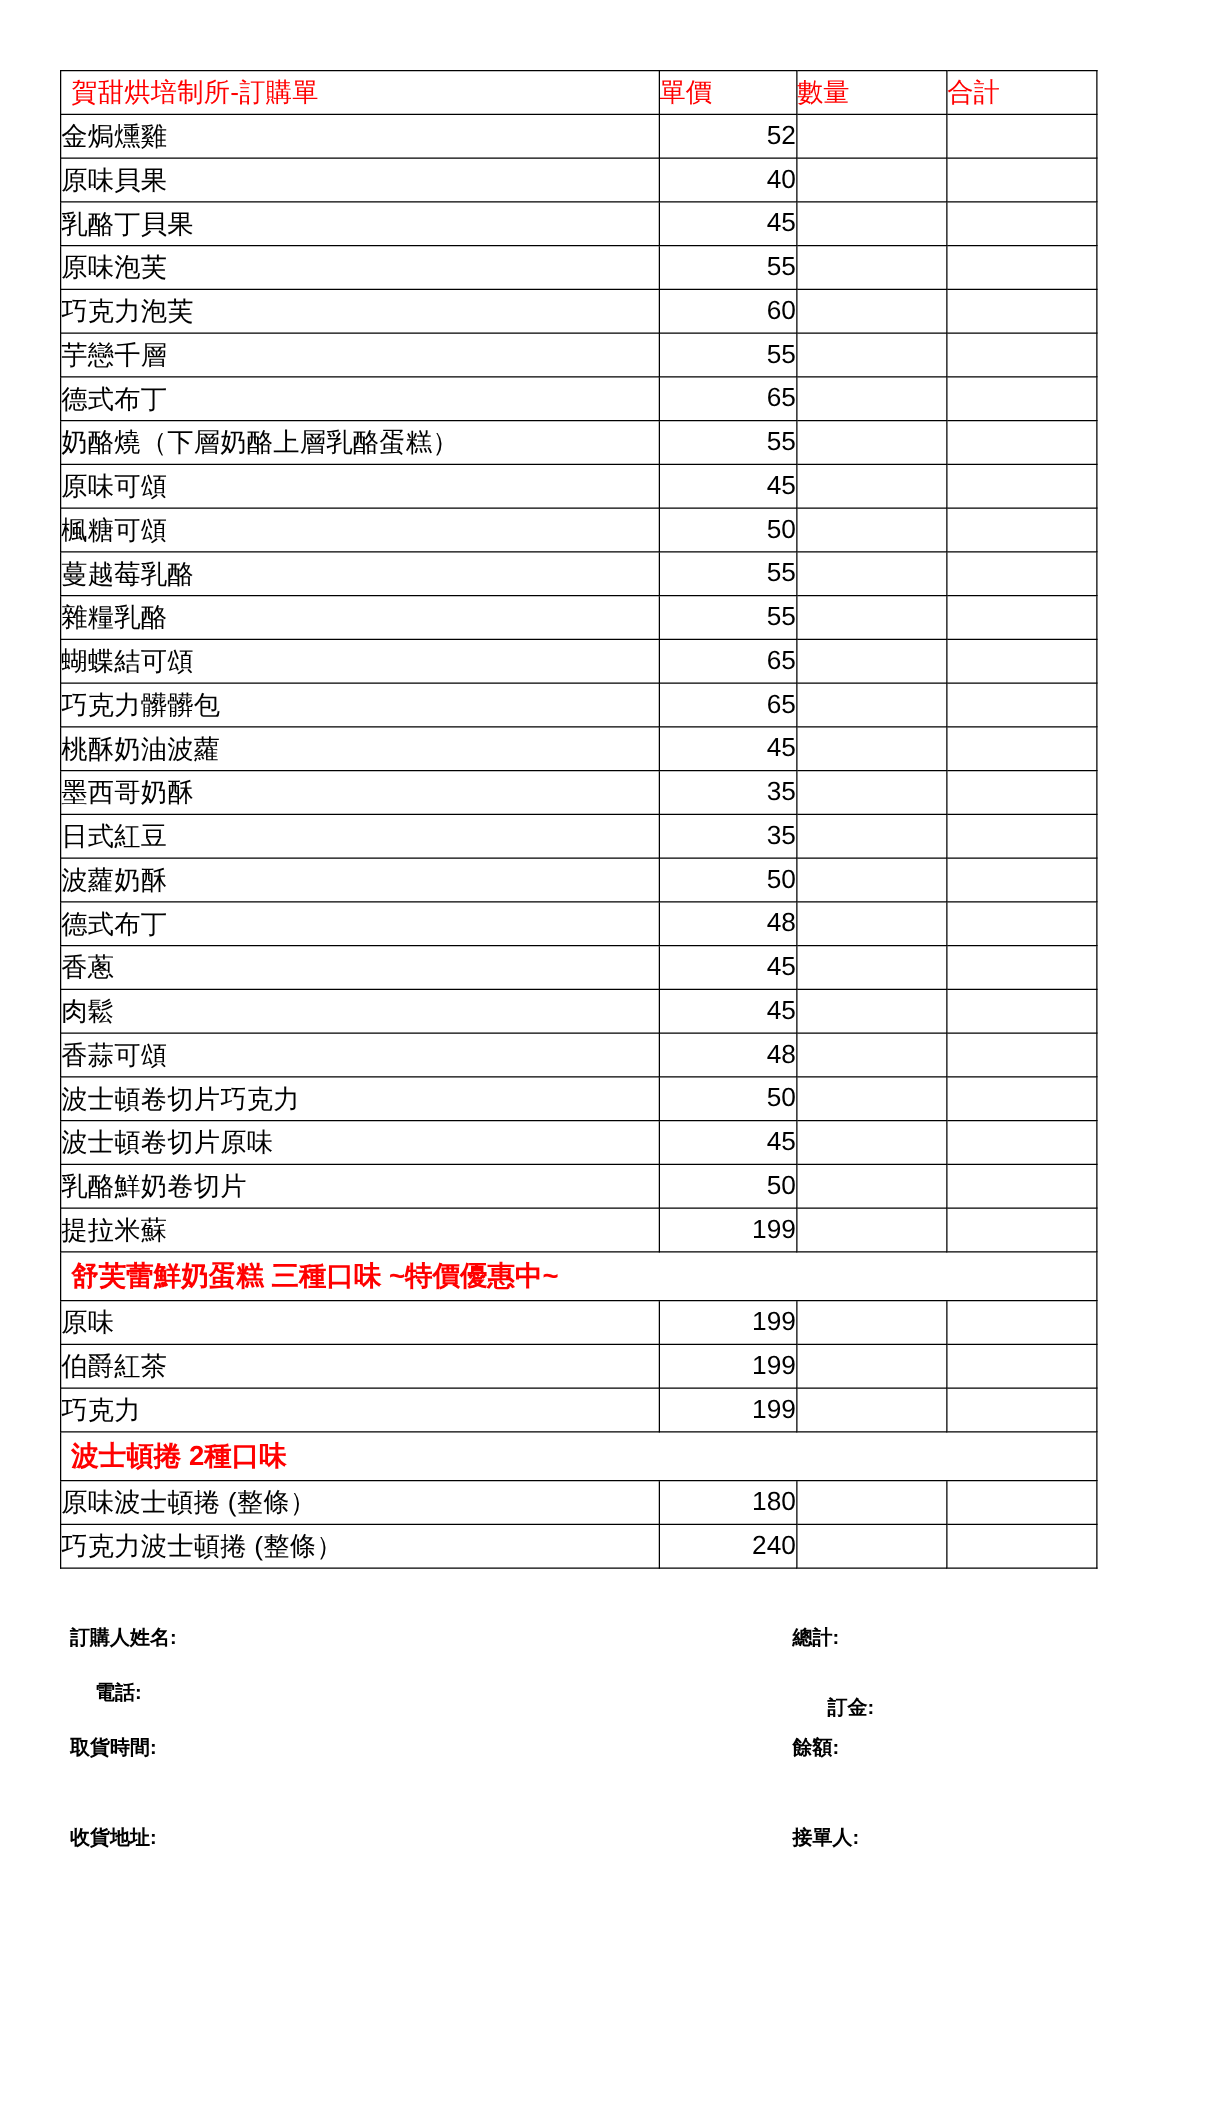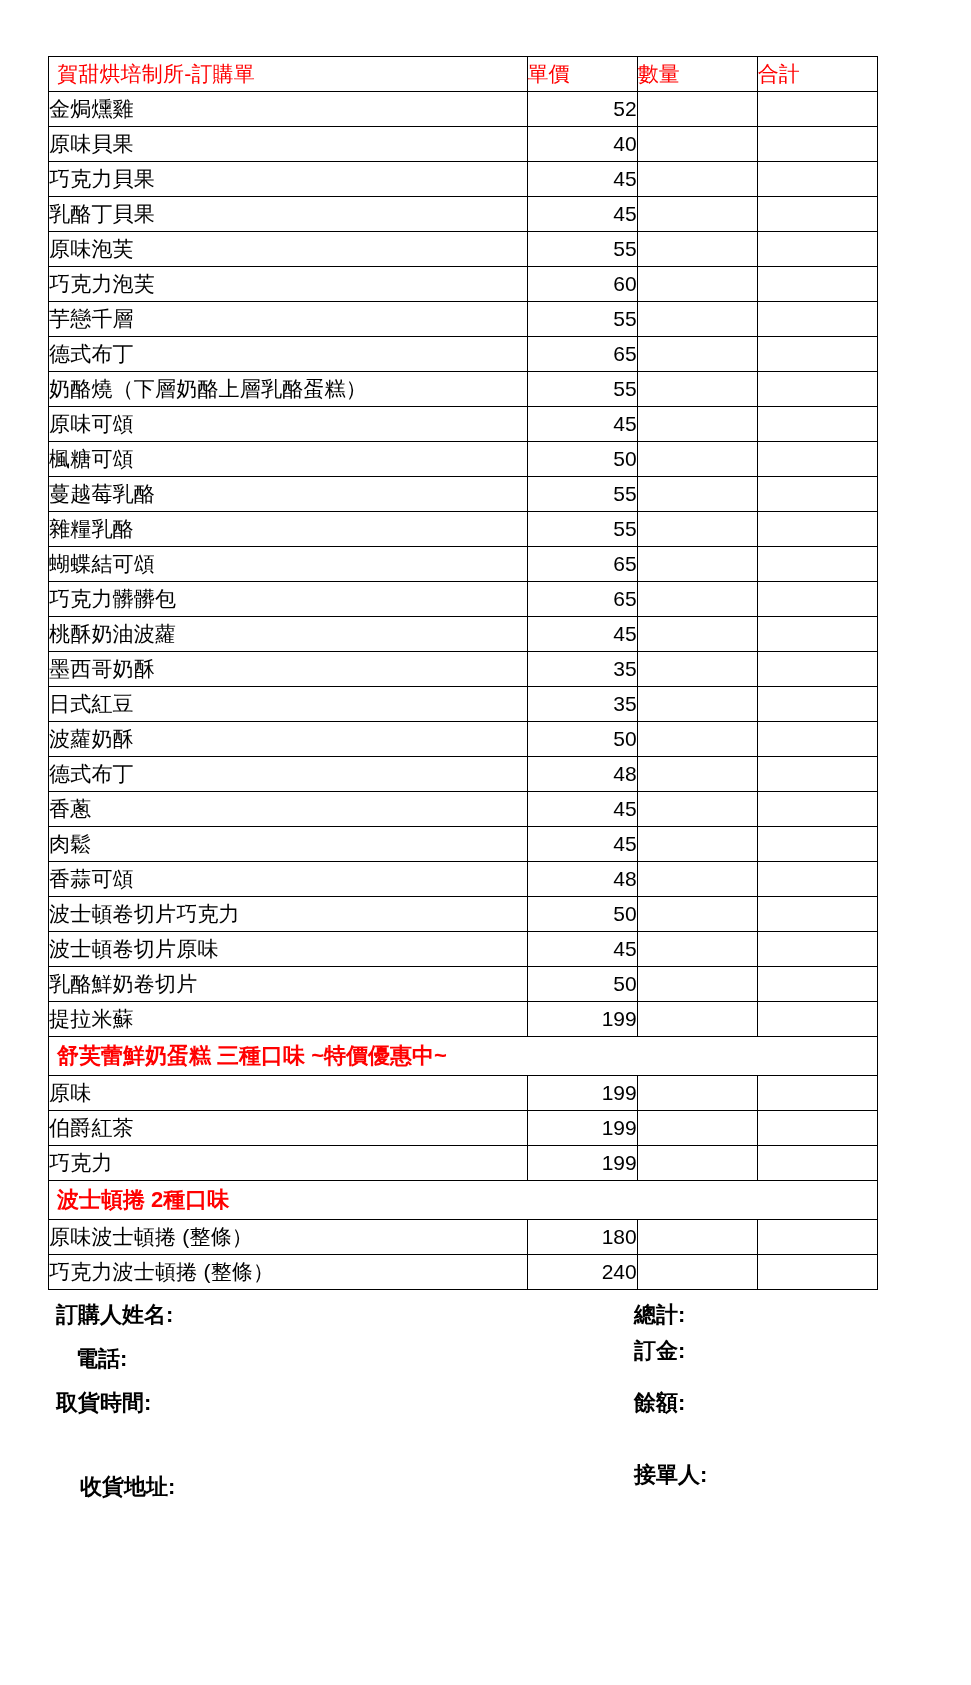--- a/index.html
+++ b/index.html
@@ -87,21 +87,21 @@
   .footer {
     position: absolute;
     left: 48px;
     top: 1300px;
     width: 830px;
     height: 260px;
   }
   .foot-label {
     position: absolute;
     font-weight: bold;
-    font-size: 22px;
+    font-size: 16px;
     color: #000;
     white-space: nowrap;
   }
   .fl-left { left: 8px; }
   .fl-right { left: 586px; }
 </style>
 </head>
 <body>
 
 <div class="sheet">
@@ -126,26 +126,20 @@
         <td class="qty"></td>
         <td class="total"></td>
       </tr>
       <tr>
         <td class="name">原味貝果</td>
         <td class="price">40</td>
         <td class="qty"></td>
         <td class="total"></td>
       </tr>
       <tr>
-        <td class="name">巧克力貝果</td>
-        <td class="price">45</td>
-        <td class="qty"></td>
-        <td class="total"></td>
-      </tr>
-      <tr>
         <td class="name">乳酪丁貝果</td>
         <td class="price">45</td>
         <td class="qty"></td>
         <td class="total"></td>
       </tr>
       <tr>
         <td class="name">原味泡芙</td>
         <td class="price">55</td>
         <td class="qty"></td>
         <td class="total"></td>
@@ -321,19 +315,19 @@
         <td class="total"></td>
       </tr>
     </tbody>
   </table>
 </div>
 
 <div class="footer">
   <div class="foot-label fl-left" style="top: 0px;">訂購人姓名:</div>
   <div class="foot-label fl-left" style="top: 44px; margin-left: 20px;">電話:</div>
   <div class="foot-label fl-left" style="top: 88px;">取貨時間:</div>
-  <div class="foot-label fl-left" style="top: 172px; margin-left: 24px;">收貨地址:</div>
+  <div class="foot-label fl-left" style="top: 160px;">收貨地址:</div>
 
   <div class="foot-label fl-right" style="top: 0px;">總計:</div>
-  <div class="foot-label fl-right" style="top: 36px;">訂金:</div>
+  <div class="foot-label fl-right" style="top: 56px; margin-left: 28px;">訂金:</div>
   <div class="foot-label fl-right" style="top: 88px;">餘額:</div>
   <div class="foot-label fl-right" style="top: 160px;">接單人:</div>
 </div>
 
 </body></html>

